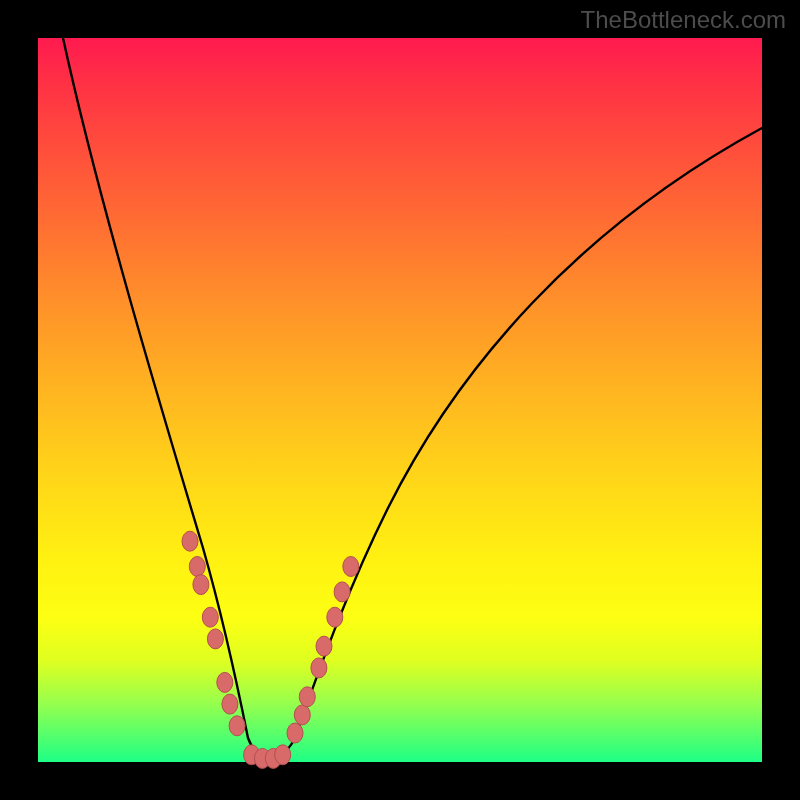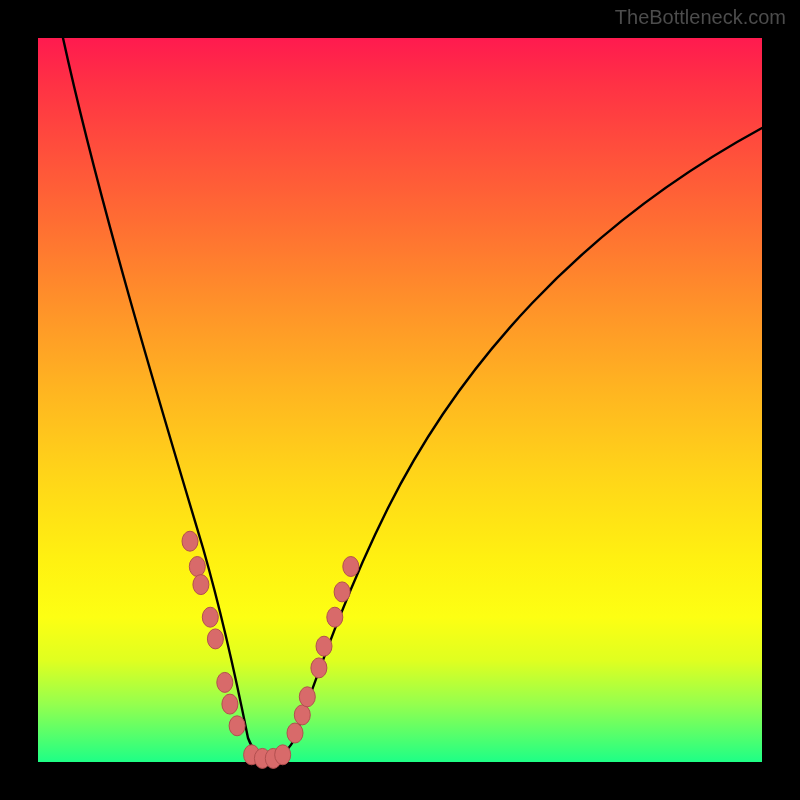--- a/index.html
+++ b/index.html
@@ -37,21 +37,21 @@
       #dfff20 86%,
       #95ff4e 92%,
       #1eff86 100%
     );
   }
   .watermark {
     position: absolute;
     top: 6px;
     right: 14px;
     color: #4c4c4c;
-    font-size: 20px;
+    font-size: 24px;
     letter-spacing: 0px;
     font-weight: 400;
     user-select: none;
   }
   svg.curve {
     position: absolute;
     left: 0;
     top: 0;
     width: 724px;
     height: 724px;

